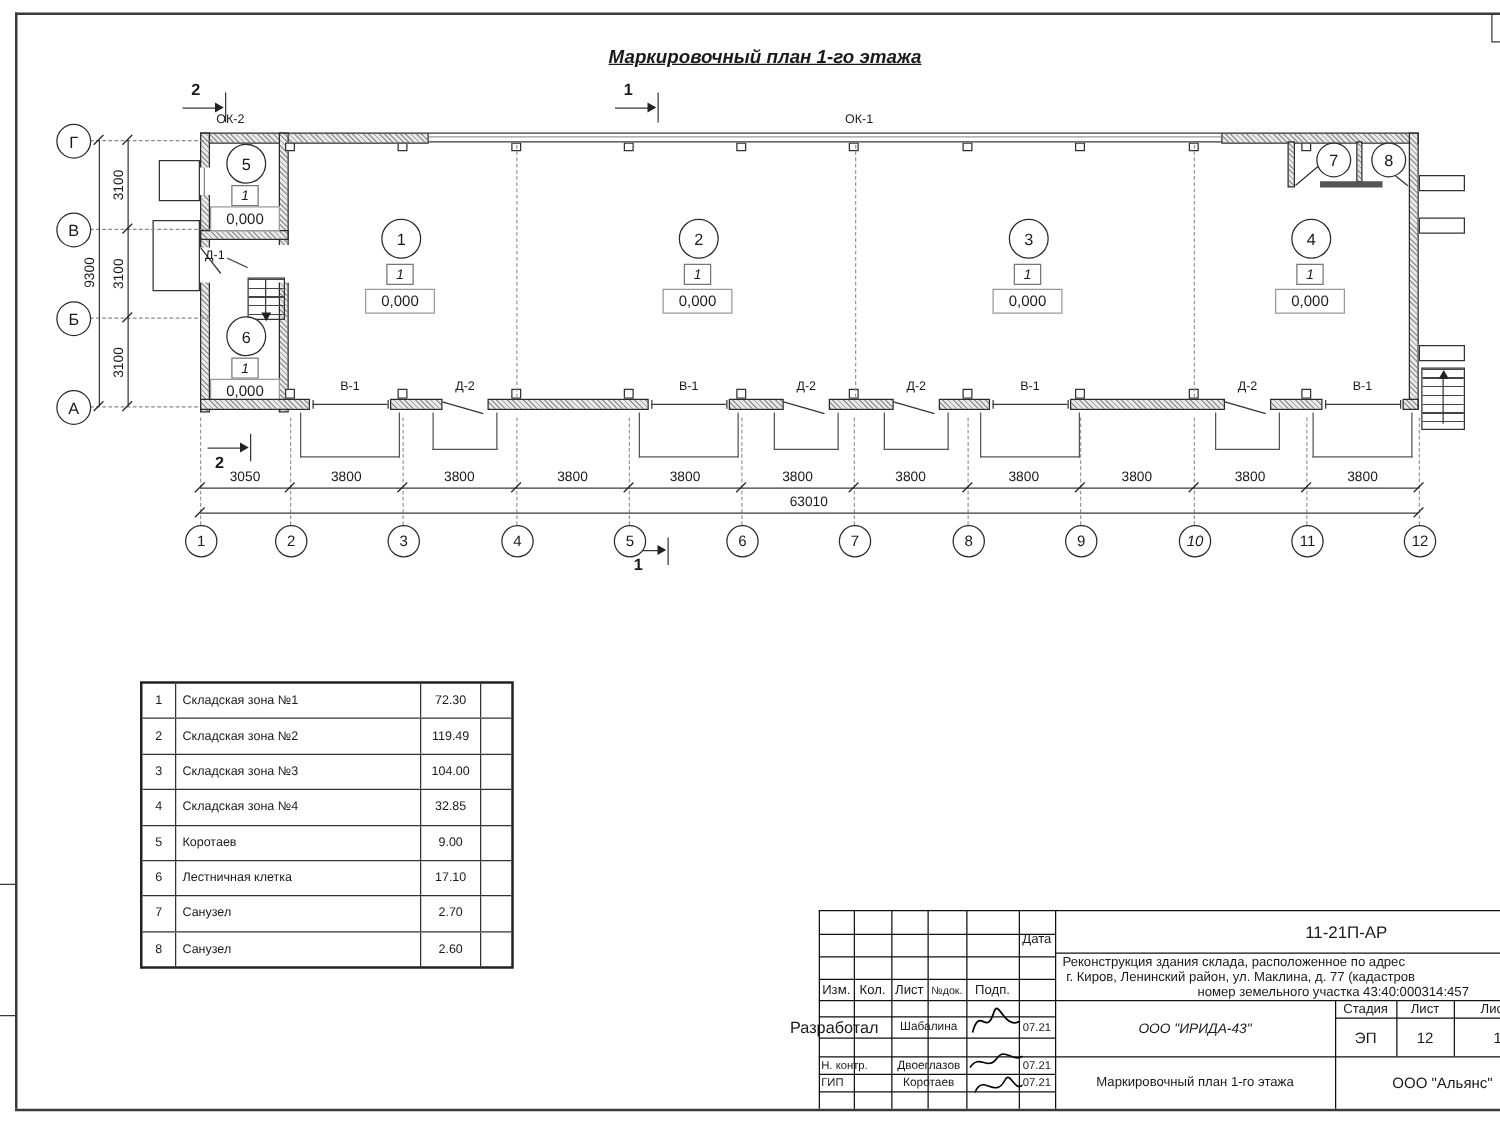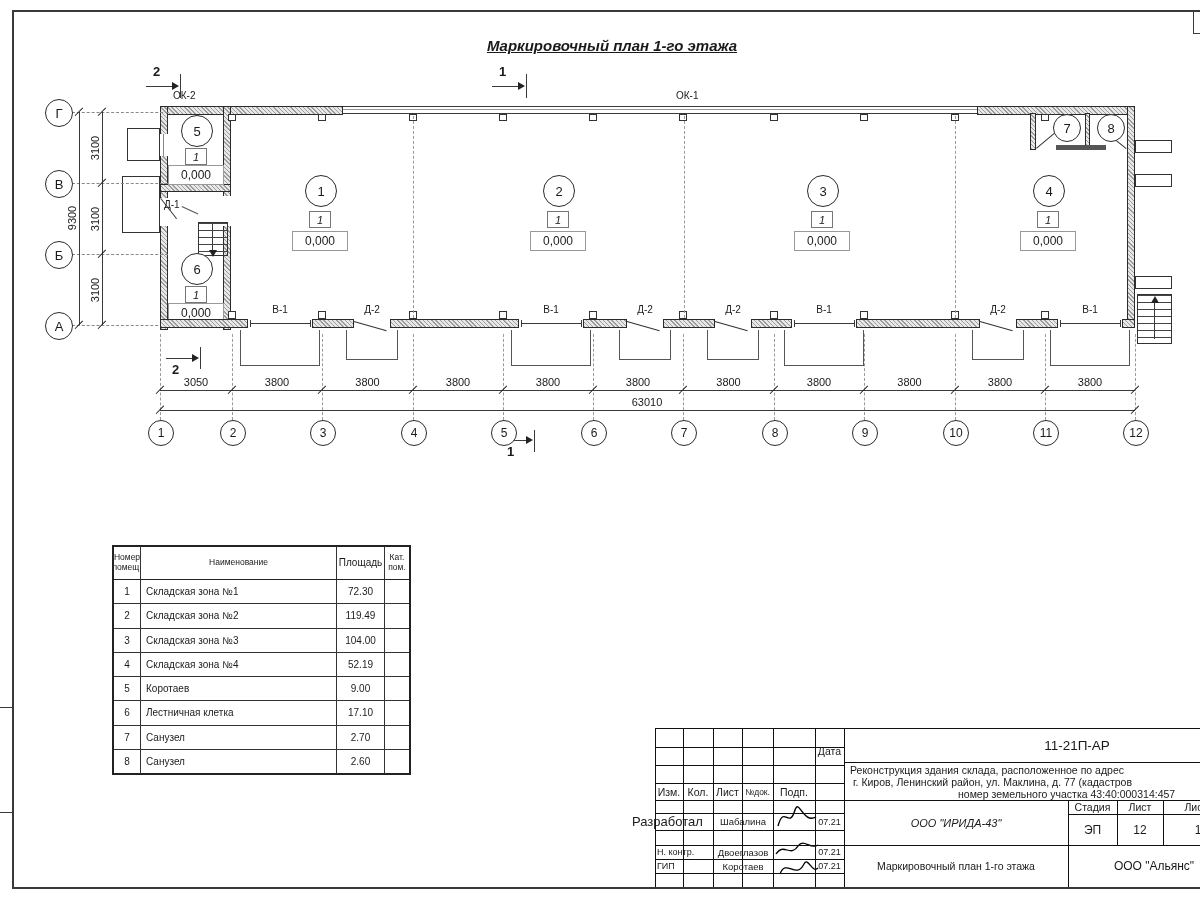--- a/index.html
+++ b/index.html
@@ -142,21 +142,21 @@
       <div class="abs bubble" style="left: 491px; top: 420px; width: 24px; height: 24px;">5</div>
       <div class="abs vdash" style="left: 593px; top: 334px; height: 86px;"></div>
       <div class="abs bubble" style="left: 581px; top: 420px; width: 24px; height: 24px;">6</div>
       <div class="abs vdash" style="left: 683px; top: 334px; height: 86px;"></div>
       <div class="abs bubble" style="left: 671px; top: 420px; width: 24px; height: 24px;">7</div>
       <div class="abs vdash" style="left: 774px; top: 334px; height: 86px;"></div>
       <div class="abs bubble" style="left: 762px; top: 420px; width: 24px; height: 24px;">8</div>
       <div class="abs vdash" style="left: 864px; top: 334px; height: 86px;"></div>
       <div class="abs bubble" style="left: 852px; top: 420px; width: 24px; height: 24px;">9</div>
       <div class="abs vdash" style="left: 955px; top: 334px; height: 86px;"></div>
-      <div class="abs bubble" style="left: 943px; top: 420px; width: 24px; height: 24px;">10</div>
+      <div class="abs bubble" style="left: 943px; top: 420px; width: 24px; height: 24px; font-style: italic;">10</div>
       <div class="abs vdash" style="left: 1045px; top: 334px; height: 86px;"></div>
       <div class="abs bubble" style="left: 1033px; top: 420px; width: 24px; height: 24px;">11</div>
       <div class="abs vdash" style="left: 1135px; top: 334px; height: 86px;"></div>
       <div class="abs bubble" style="left: 1123px; top: 420px; width: 24px; height: 24px;">12</div>
       <div class="abs hl" style="left: 160px; top: 390px; width: 975px;"></div>
       <div class="abs tick" style="left: 160px; top: 390px;"></div>
       <div class="abs tick" style="left: 232px; top: 390px;"></div>
       <div class="abs tick" style="left: 322px; top: 390px;"></div>
       <div class="abs tick" style="left: 413px; top: 390px;"></div>
       <div class="abs tick" style="left: 503px; top: 390px;"></div>
@@ -282,26 +282,20 @@
       <div class="abs" style="left: 951px; top: 114px; width: 8px; height: 7px; border: 1px solid rgb(51, 51, 51); background: rgb(255, 255, 255); box-sizing: border-box;"></div>
       <div class="abs" style="left: 951px; top: 311px; width: 8px; height: 8px; border: 1px solid rgb(51, 51, 51); background: rgb(255, 255, 255); box-sizing: border-box;"></div>
       <div class="abs" style="left: 1041px; top: 114px; width: 8px; height: 7px; border: 1px solid rgb(51, 51, 51); background: rgb(255, 255, 255); box-sizing: border-box;"></div>
       <div class="abs" style="left: 1041px; top: 311px; width: 8px; height: 8px; border: 1px solid rgb(51, 51, 51); background: rgb(255, 255, 255); box-sizing: border-box;"></div>
       <div class="abs vdash" style="left: 413px; top: 116px; height: 202px;"></div>
       <div class="abs vdash" style="left: 684px; top: 116px; height: 202px;"></div>
       <div class="abs vdash" style="left: 955px; top: 116px; height: 202px;"></div>
     </div>
 
   <div id="exp">
-    <div class="exprow exphead">
-      <div class="expcell c1 hfont">Номер помещ.</div>
-      <div class="expcell c2 hfont" style="justify-content:center;padding-left:0">Наименование</div>
-      <div class="expcell c3 hfont" style="font-size:10px">Площадь</div>
-      <div class="expcell c4 hfont">Кат. пом.</div>
-    </div>
 
   <div class="exprow" style="">
         <div class="expcell c1">1</div>
         <div class="expcell c2">Складская зона №1</div>
         <div class="expcell c3">72.30</div>
         <div class="expcell c4"></div>
       </div>
       <div class="exprow" style="">
         <div class="expcell c1">2</div>
         <div class="expcell c2">Складская зона №2</div>
@@ -310,21 +304,21 @@
       </div>
       <div class="exprow" style="">
         <div class="expcell c1">3</div>
         <div class="expcell c2">Складская зона №3</div>
         <div class="expcell c3">104.00</div>
         <div class="expcell c4"></div>
       </div>
       <div class="exprow" style="">
         <div class="expcell c1">4</div>
         <div class="expcell c2">Складская зона №4</div>
-        <div class="expcell c3">52.19</div>
+        <div class="expcell c3">32.85</div>
         <div class="expcell c4"></div>
       </div>
       <div class="exprow" style="">
         <div class="expcell c1">5</div>
         <div class="expcell c2">Коротаев</div>
         <div class="expcell c3">9.00</div>
         <div class="expcell c4"></div>
       </div>
       <div class="exprow" style="">
         <div class="expcell c1">6</div>

